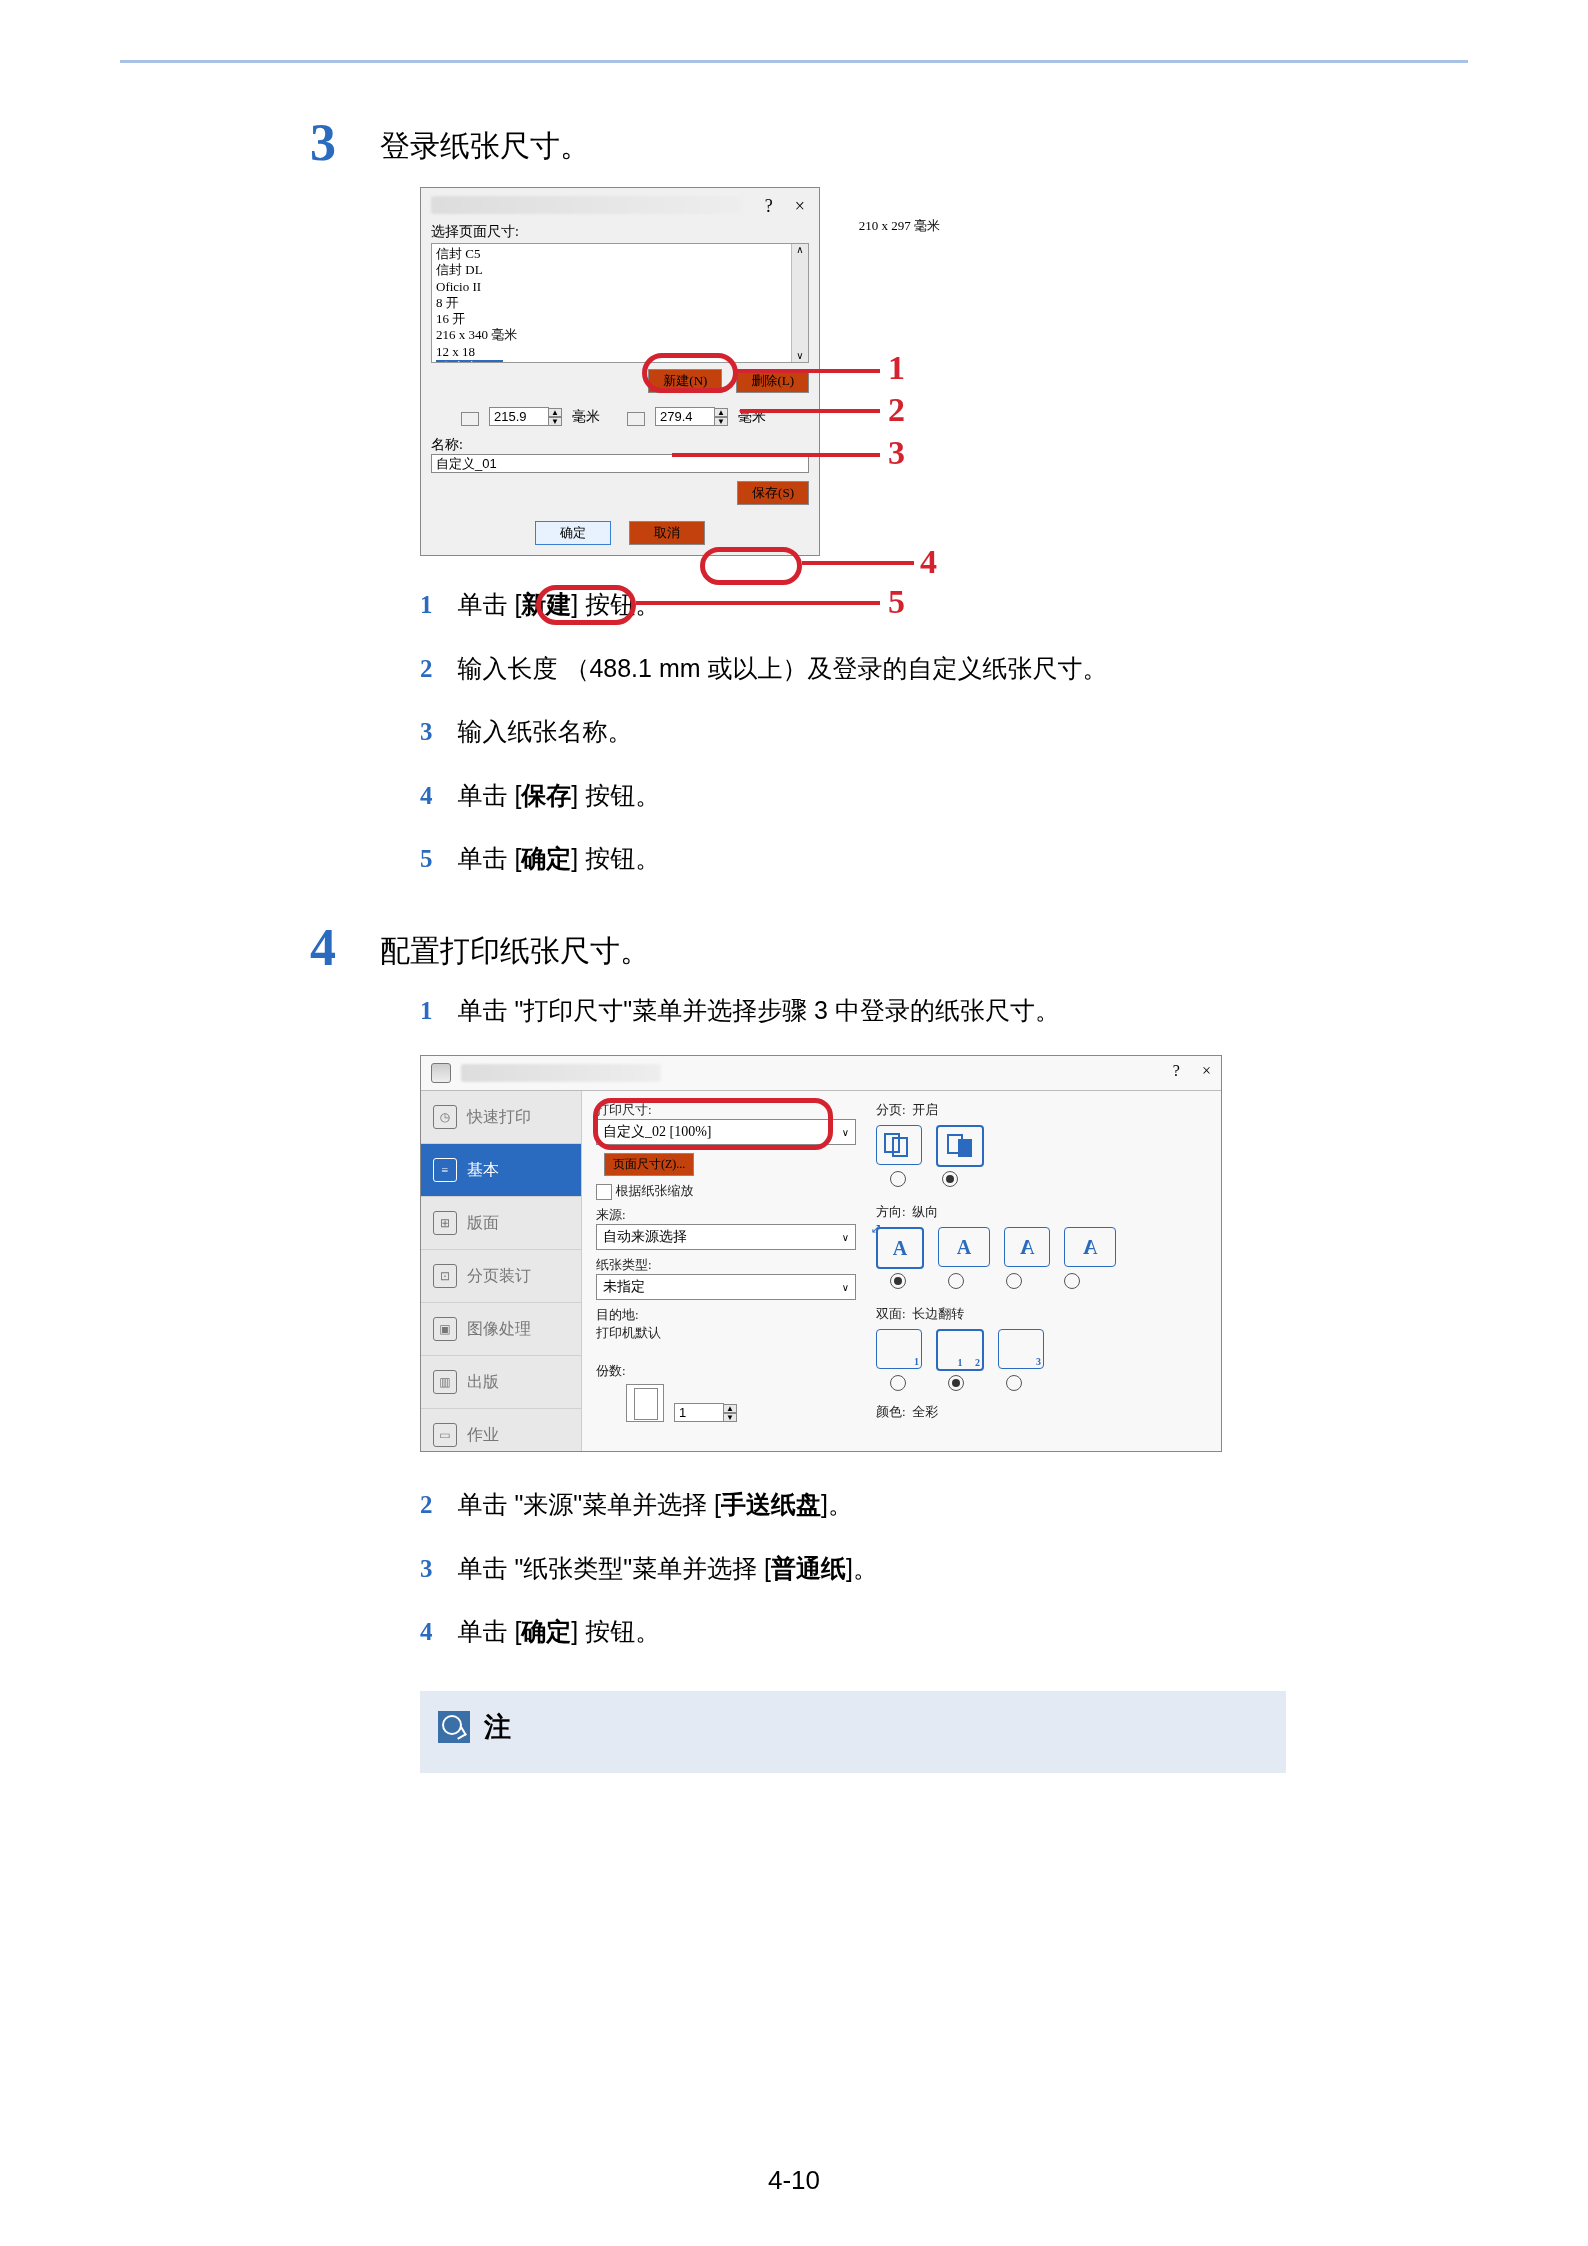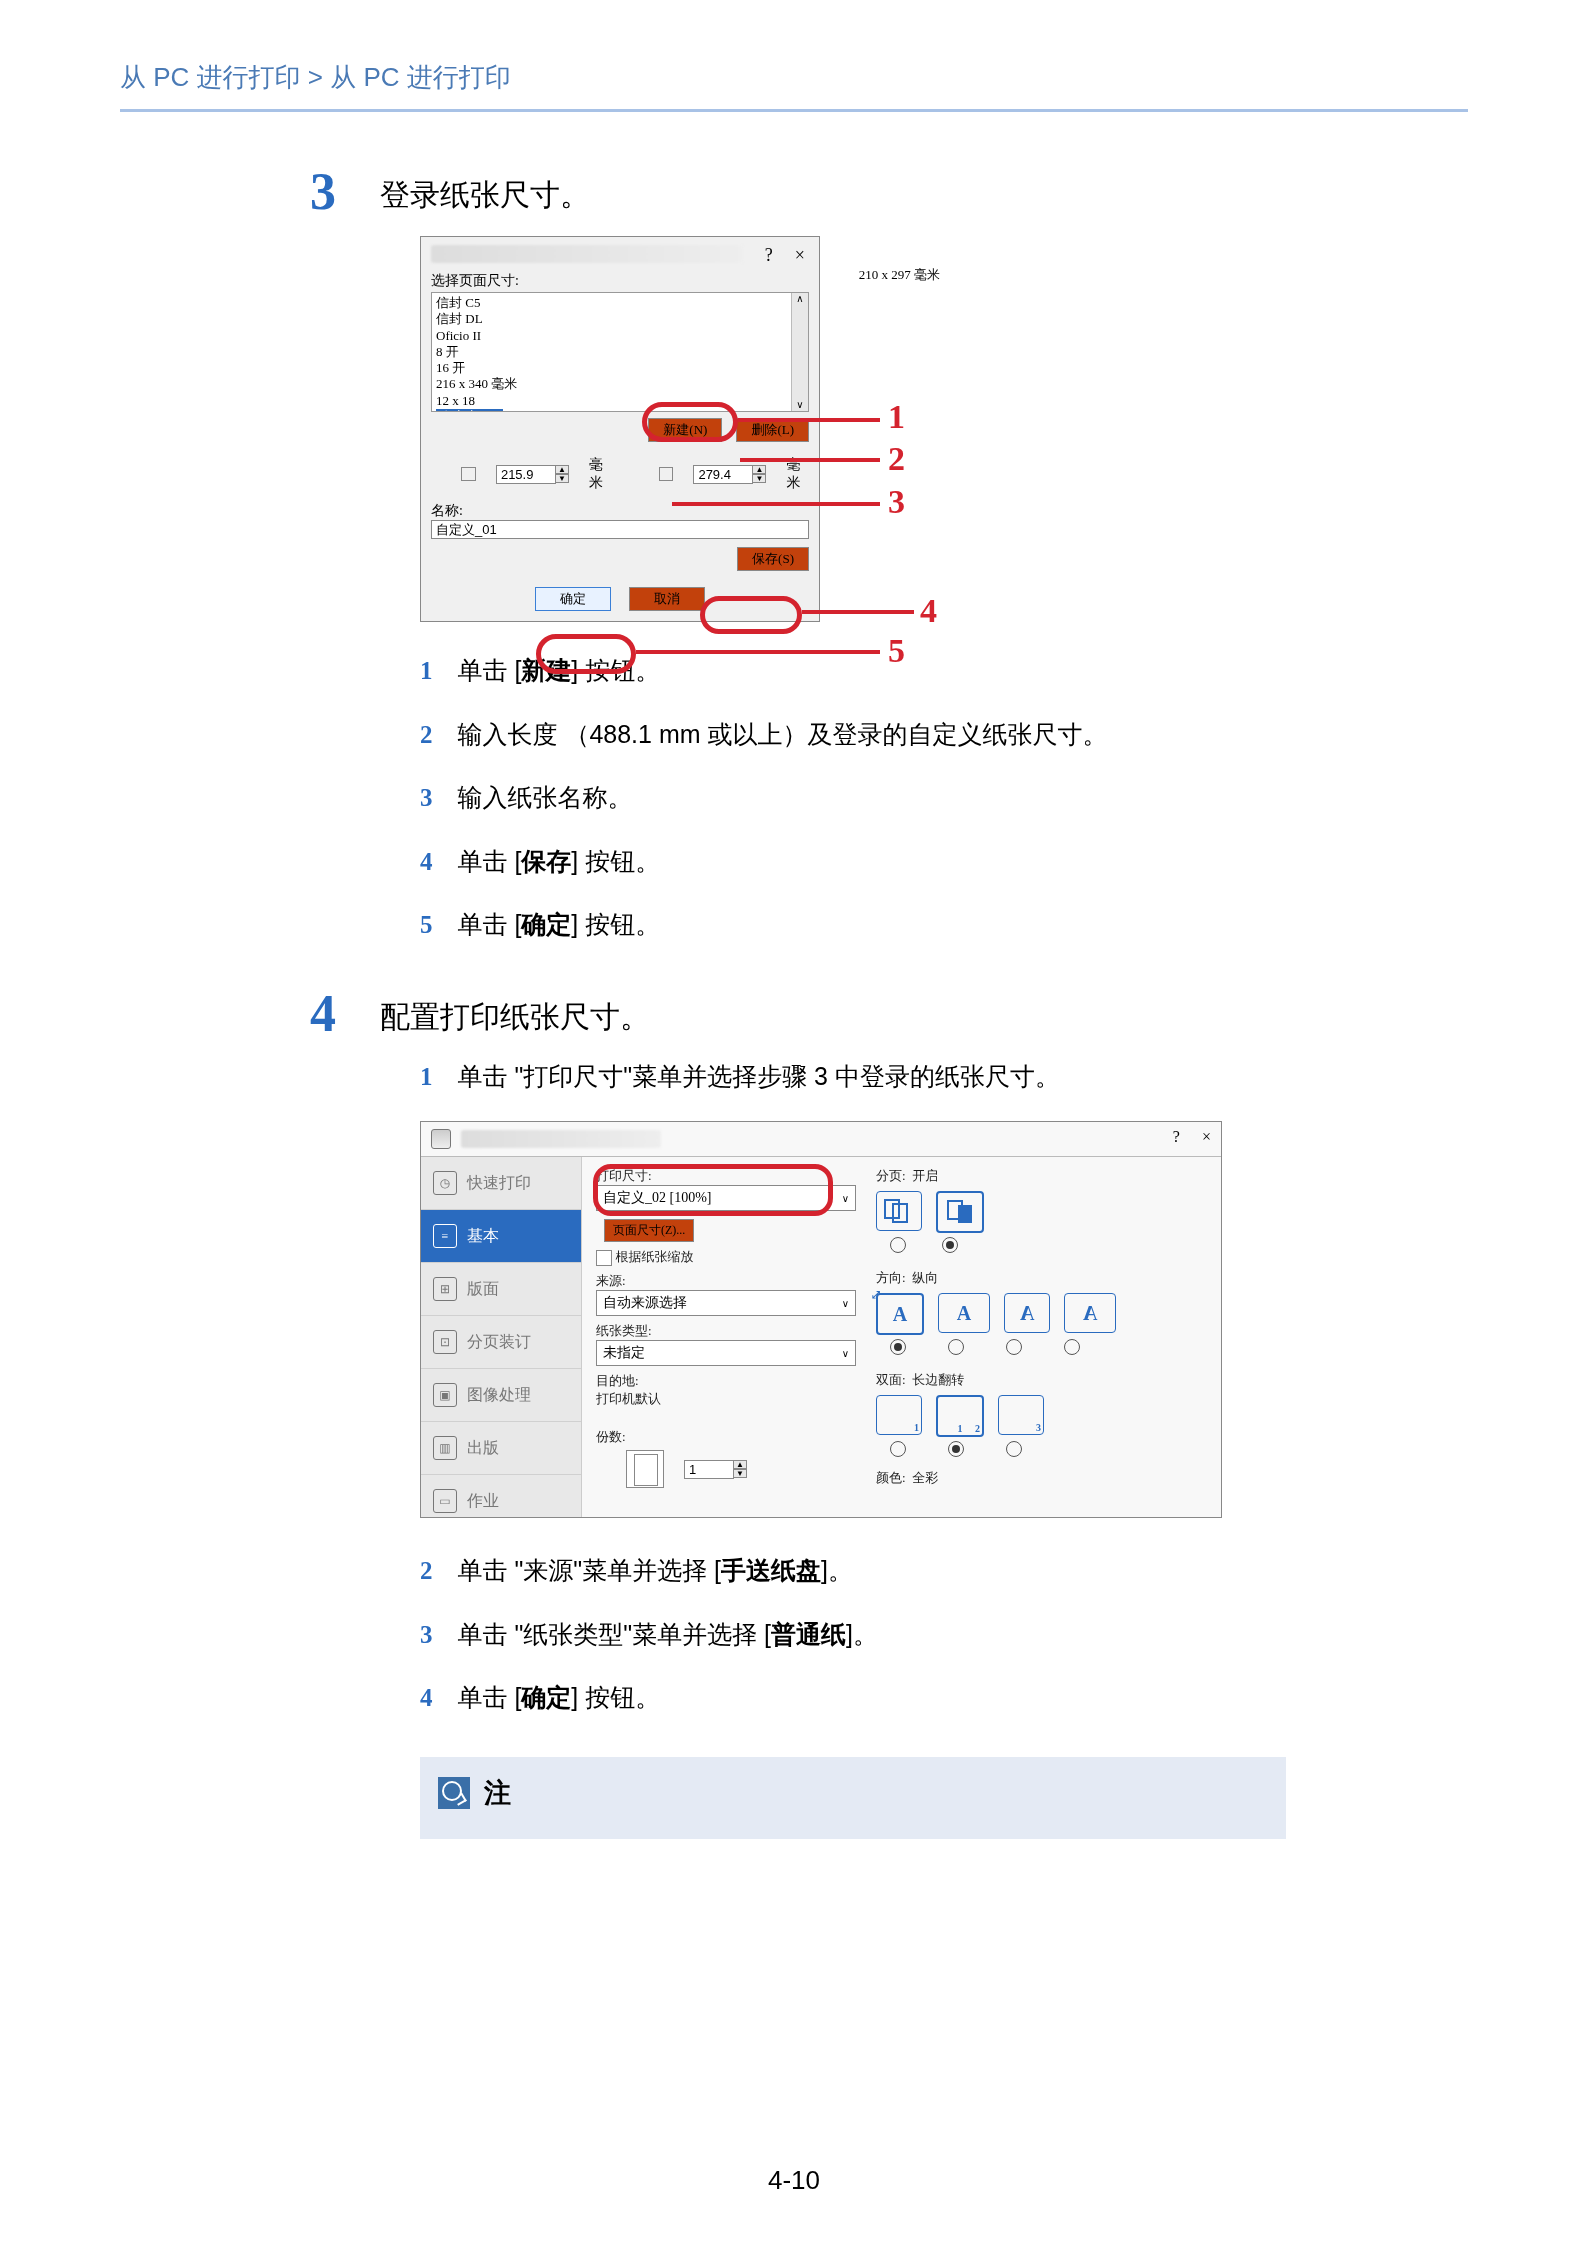--- a/index.html
+++ b/index.html
@@ -141,21 +141,21 @@
     border: 1px solid #888;
     padding: 2px 14px;
     font-size: 13px;
     text-align: center;
   }
   .btn.primary {
     border: 1px solid #3a7fd6;
     background: #e8f2ff;
   }
   .row-right { text-align: right; margin-top: 6px; }
-  .row { display: flex; align-items: center; gap: 20px; margin-top: 14px; padding-left: 30px; }
+  .row { display: flex; align-items: flex-end; gap: 10px; margin-top: 14px; padding-left: 30px; }
   .spin {
     display: inline-flex;
     align-items: center;
   }
   .spin input {
     width: 50px;
     border: 1px solid #888;
     font-size: 13px;
     padding: 1px 4px;
   }
@@ -398,21 +398,20 @@
     position:absolute;
     width:22px; height:30px;
     border:1px solid #888;
     top:3px; left:7px;
   }
 </style>
 </head>
 <body>
 
 <div class="page">
-  <div class="breadcrumb">从 PC 进行打印 &gt; 从 PC 进行打印</div>
   <hr class="hr">
 
   <div class="step">
     <div class="step-number">3</div>
     <div class="step-title">登录纸张尺寸。</div>
   </div>
 
   <div class="dialog1-wrap">
     <div class="dialog1">
       <div class="dlg-titlebar">

